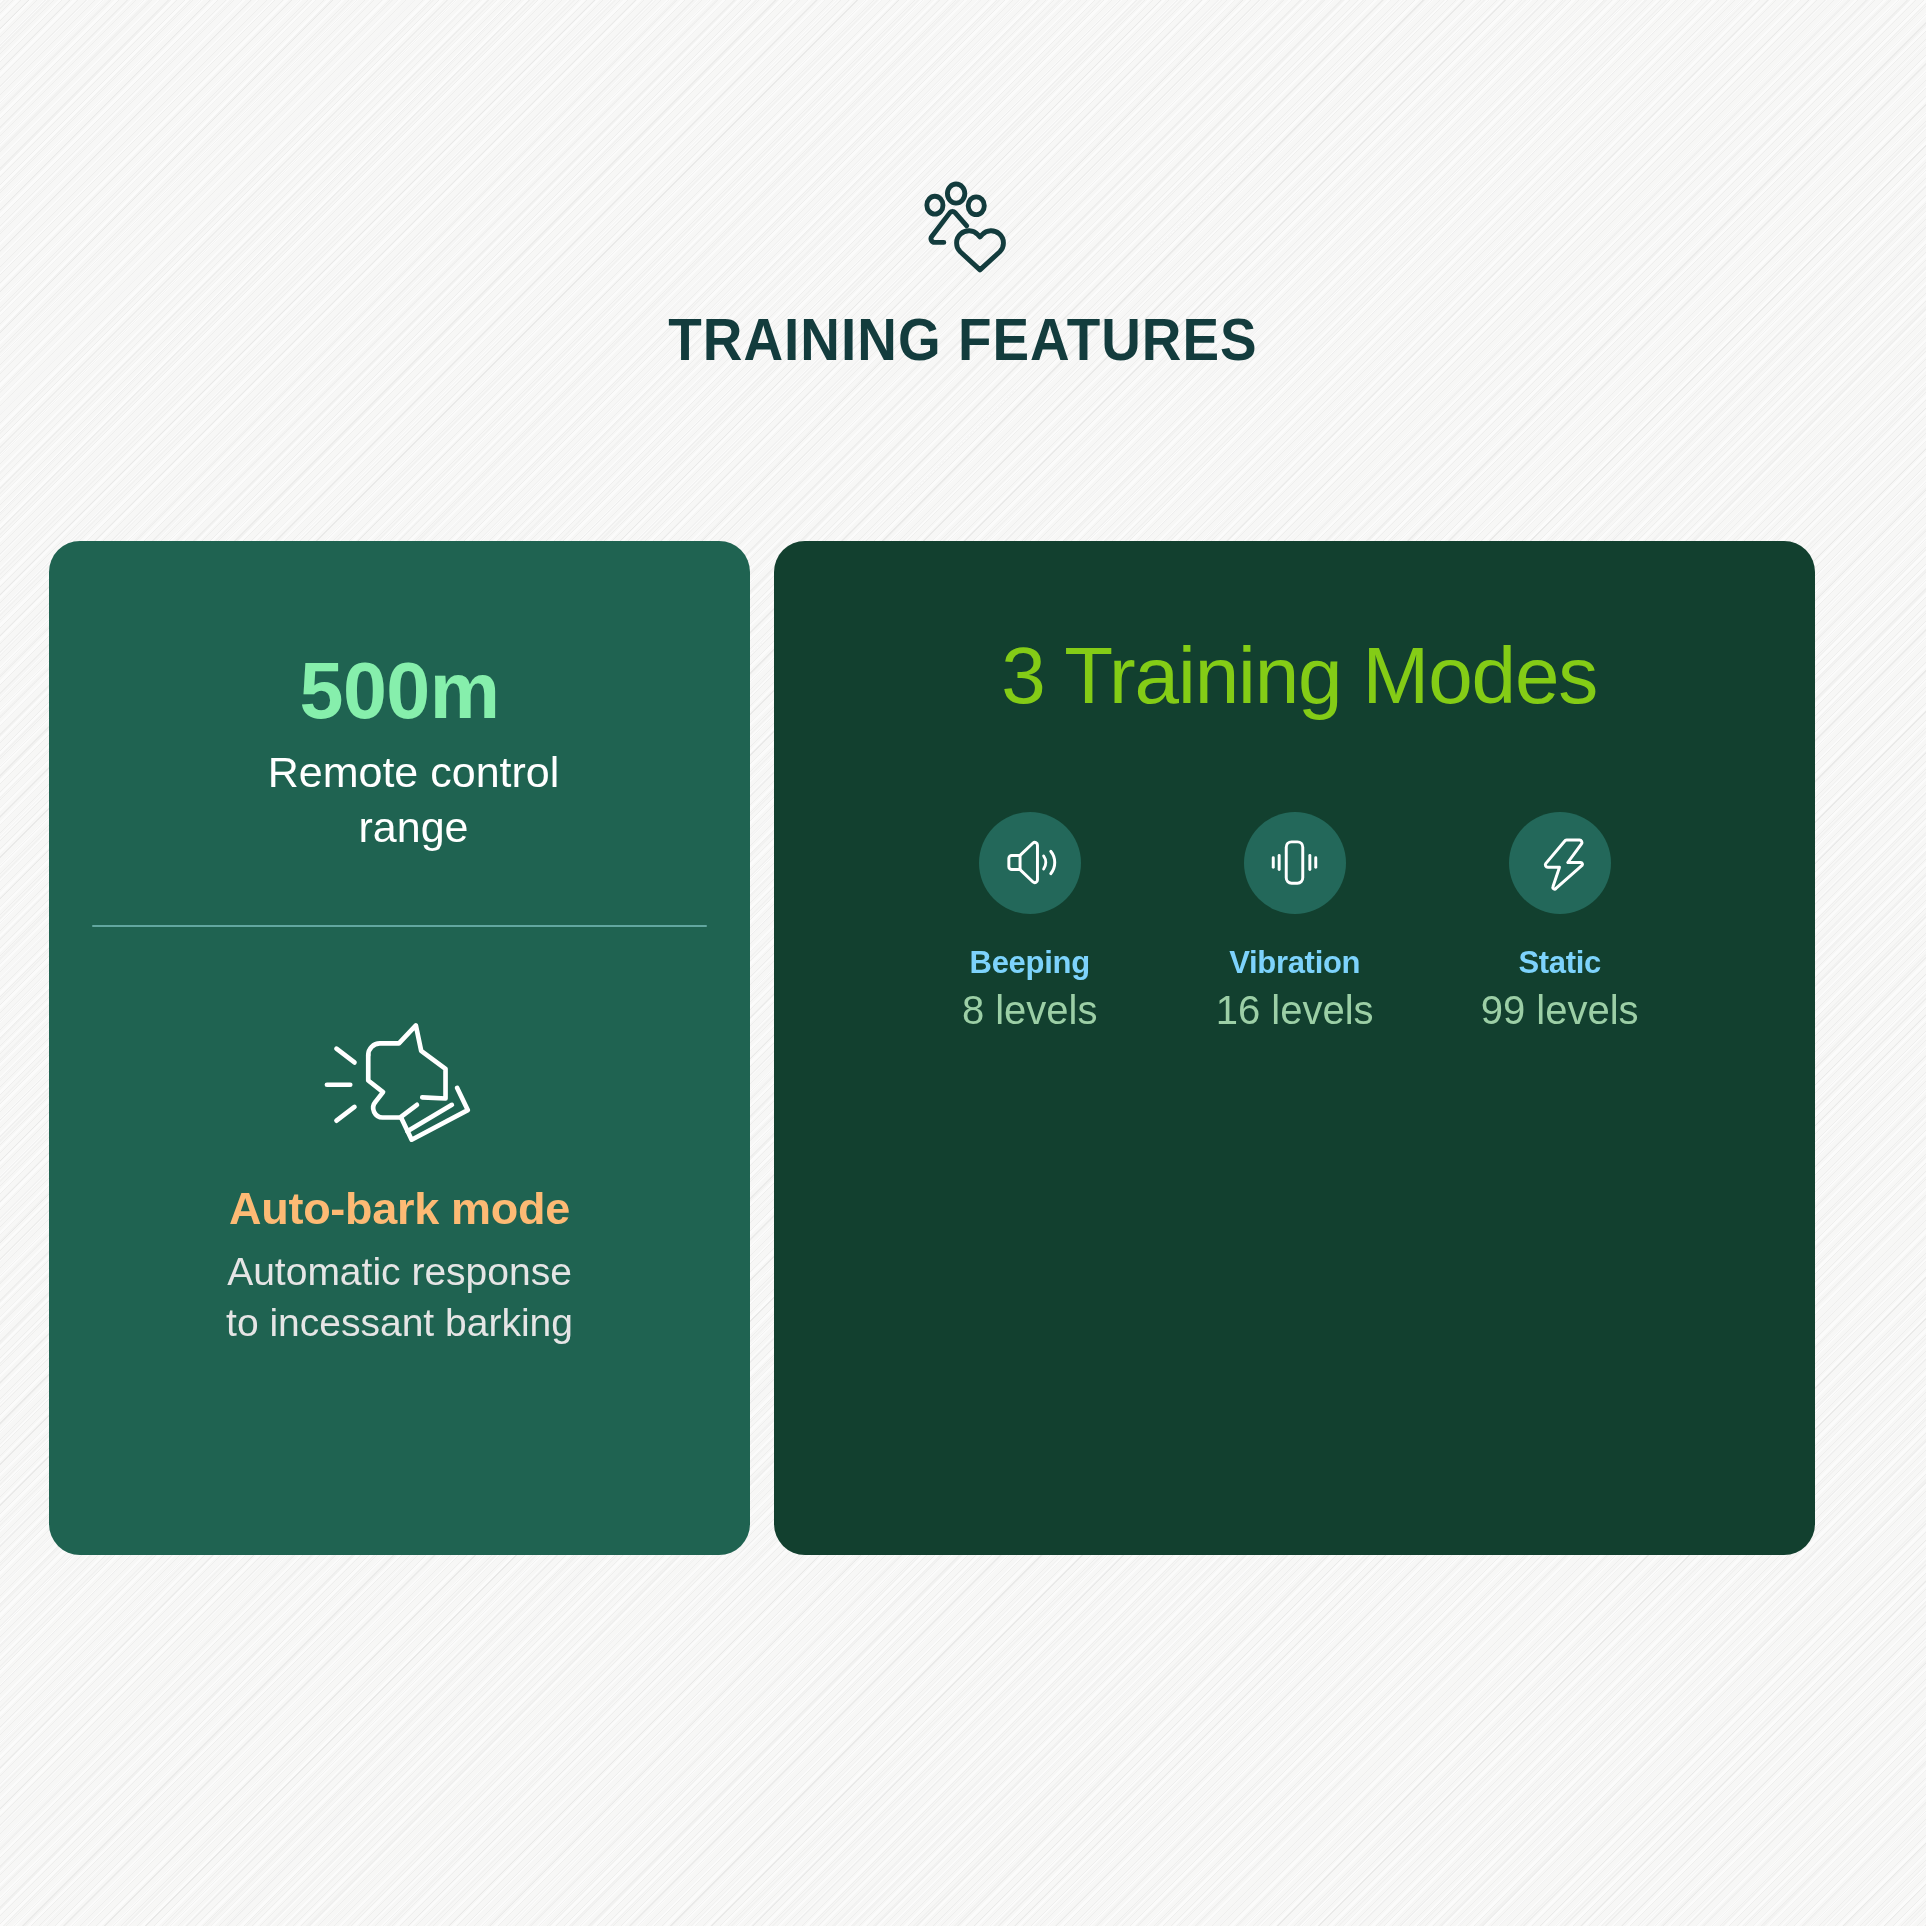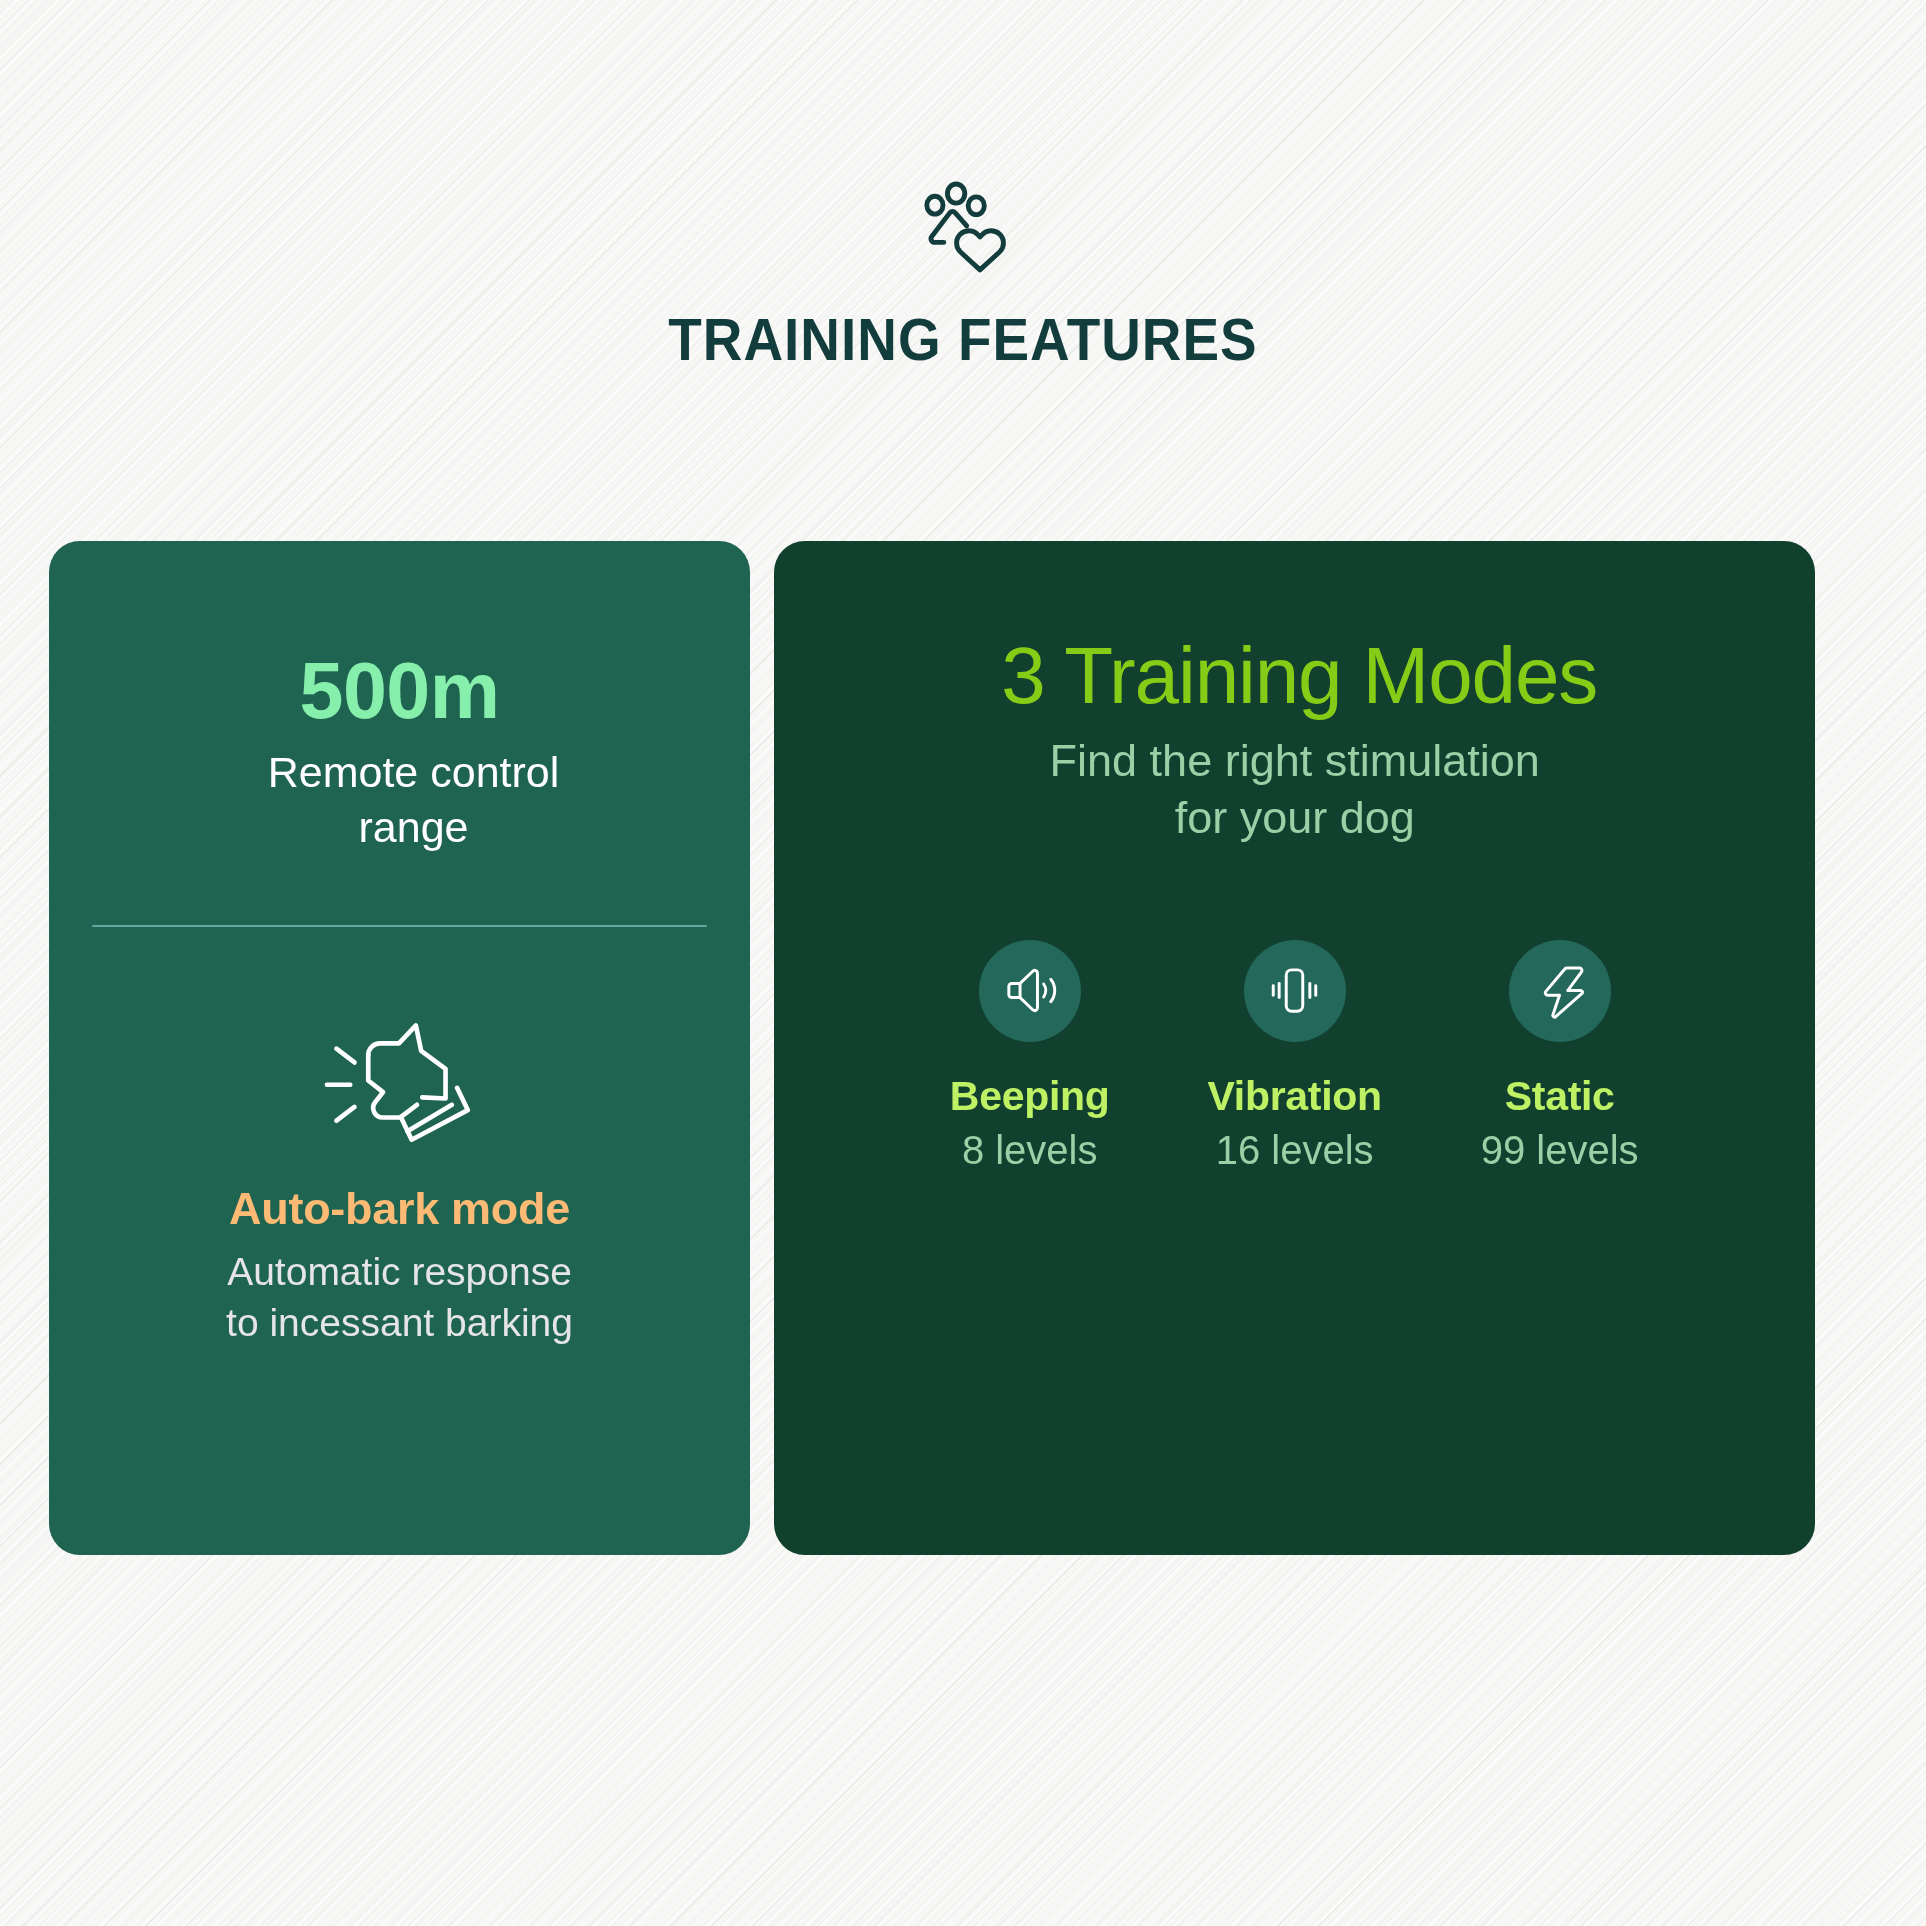--- a/index.html
+++ b/index.html
@@ -193,23 +193,23 @@
     width: 102px;
     height: 102px;
     border-radius: 50%;
     background: #23685a;
     display: flex;
     align-items: center;
     justify-content: center;
   }
   .mode-name {
     margin-top: 31px;
-    font-size: 41px;
+    font-size: 31px;
     font-weight: 700;
-    color: #bef264;
+    color: #7dd3fc;
     letter-spacing: -0.3px;
     white-space: nowrap;
   }
   .mode-levels {
     margin-top: 7.4px;
     font-size: 40px;
     font-weight: 400;
     color: #9ccfa6;
     white-space: nowrap;
   }
@@ -266,21 +266,20 @@
 
         <div id="bark-title">Auto-bark mode</div>
         <div id="bark-desc">Automatic response<br>to incessant barking</div>
       </div>
     </div>
 
     <div class="card" id="card-modes">
 
       <div id="modes-head">
         <div id="modes-title">3 Training Modes</div>
-        <div id="modes-subtitle">Find the right stimulation<br>for your dog</div>
       </div>
 
       <div id="modes-row">
 
         <div class="mode-col">
           <div class="mode-circle">
             <span>
               <svg width="59" height="59" viewBox="0 0 100 100" fill="none" stroke="#ffffff" stroke-width="5" stroke-linecap="round" stroke-linejoin="round">
                 <path d="M34 38 H20 a5 5 0 0 0 -5 5 v14 a5 5 0 0 0 5 5 h14"></path>
                 <path d="M34 38 L56 17 a4.5 4.5 0 0 1 7.5 3.3 v59.4 a4.5 4.5 0 0 1 -7.5 3.3 L34 62 Z"></path>

